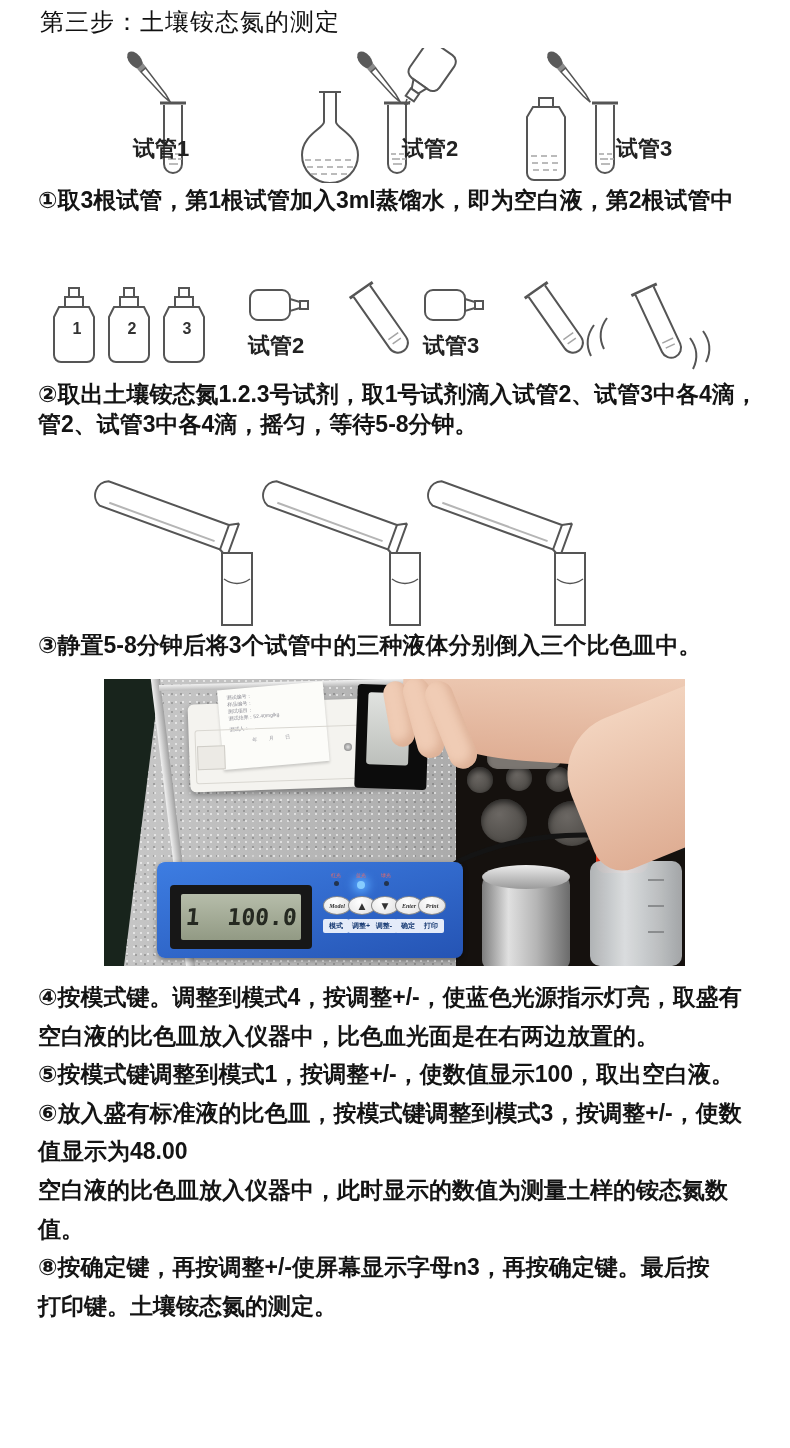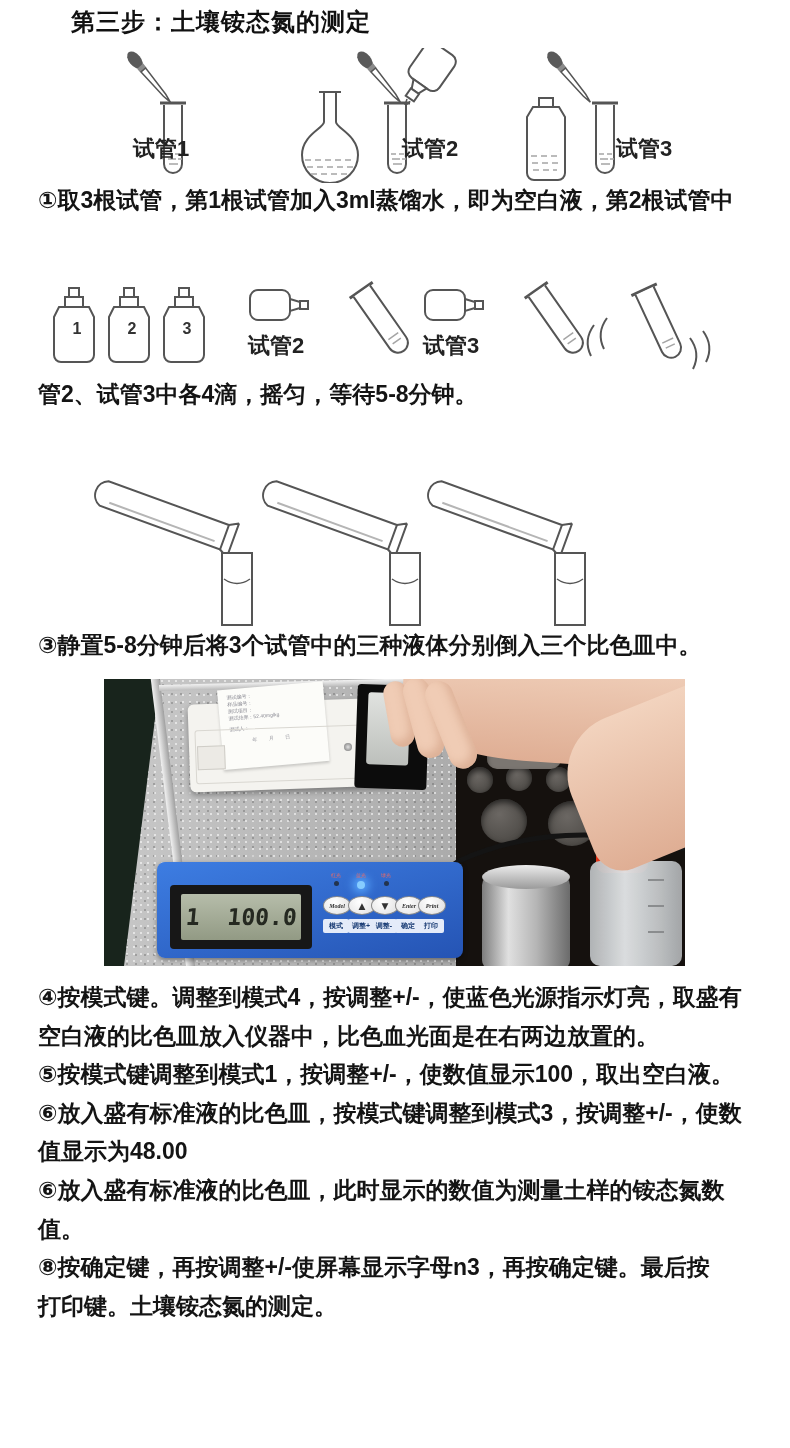--- a/index.html
+++ b/index.html
@@ -1,20 +1,20 @@
 <!DOCTYPE html>
 <html><head>
 <meta charset="utf-8">
 <style>
   html,body{margin:0;padding:0;background:#fff;}
   #page{position:relative;width:790px;height:1448px;background:#ffffff;overflow:hidden;
         font-family:"Liberation Sans","DejaVu Sans",sans-serif;color:#111;}
   .abs{position:absolute;}
   
-  .title{left:40px;top:6px;font-size:24px;font-weight:700;letter-spacing:1px;margin-left:31px;}
+  .title{left:40px;top:6px;font-size:24px;font-weight:400;letter-spacing:1px;}
   .step{left:38px;width:724px;font-size:23px;font-weight:700;color:#141414;}
   .s123 div{line-height:29.5px;}
   .s48  div{line-height:38.6px;}
   .figlab{font-size:22px;font-weight:700;color:#222;}
   .bnum{font-size:16px;font-weight:700;width:20px;text-align:center;color:#333;}
   
   .photo{left:104px;top:679px;width:581px;height:287px;overflow:hidden;background:#18241c;}
   .ph-case{left:0;top:0;width:100%;height:100%;
      background-image:
        radial-gradient(circle at 2px 2px, rgba(255,255,255,.55) 1px, transparent 1.4px),
@@ -150,20 +150,21 @@
     <path d="M572,38 q-11,15 -3,31 M559,45 q-11,15 -3,31" fill="none" stroke="#555" stroke-width="2"></path>
     <path d="M655,58 q11,15 3,31 M668,51 q11,15 3,31" fill="none" stroke="#555" stroke-width="2"></path>
   </svg>
   <span class="abs bnum" style="left:67px;top:320px">1</span>
   <span class="abs bnum" style="left:122px;top:320px">2</span>
   <span class="abs bnum" style="left:177px;top:320px">3</span>
   <span class="abs figlab" style="left:248px;top:331px">试管2</span>
   <span class="abs figlab" style="left:423px;top:331px">试管3</span>
 
   <div class="abs step s123" style="top:380px">
+    <div>②取出土壤铵态氮1.2.3号试剂，取1号试剂滴入试管2、试管3中各4滴，</div>
       <div>管2、试管3中各4滴，摇匀，等待5-8分钟。</div>
   </div>
 
   <svg class="abs" style="left:35px;top:472px" width="720" height="160" viewBox="0 0 720 160">
     <defs>
       <g id="ltube">
         <path d="M-8,-13 H-136 a14,14 0 0 0 0,26 H-8 z" fill="#fff" stroke="#555" stroke-width="2"></path>
         <path d="M-8,-13 L1,-18 M-8,13 L1,18 M1,-18 L1,18" fill="none" stroke="#555" stroke-width="2"></path>
         <line x1="-128" y1="7" x2="-16" y2="7" stroke="#b5b5b5" stroke-width="2"></line>
         <path d="M3,14 l3,9" stroke="#555" stroke-width="1.5"></path>
@@ -272,18 +273,18 @@
       <div class="chip" style="left:261px;top:57px">打印</div>
     </div>
   </div>
 
   <div class="abs step s48" style="top:978px">
     <div>④按模式键。调整到模式4，按调整+/-，使蓝色光源指示灯亮，取盛有</div>
     <div>空白液的比色皿放入仪器中，比色血光面是在右两边放置的。</div>
     <div>⑤按模式键调整到模式1，按调整+/-，使数值显示100，取出空白液。</div>
     <div>⑥放入盛有标准液的比色皿，按模式键调整到模式3，按调整+/-，使数</div>
     <div>值显示为48.00</div>
-    <div>⑥放入盛有标准液的比色皿，此时显示的数值为测量土样的铵态氮数值。</div>
+    <div>空白液的比色皿放入仪器中，此时显示的数值为测量土样的铵态氮数值。</div>
     <div>⑧按确定键，再按调整+/-使屏幕显示字母n3，再按确定键。最后按</div>
     <div>打印键。土壤铵态氮的测定。</div>
   </div>
 
 </div>
 
 </body></html>

